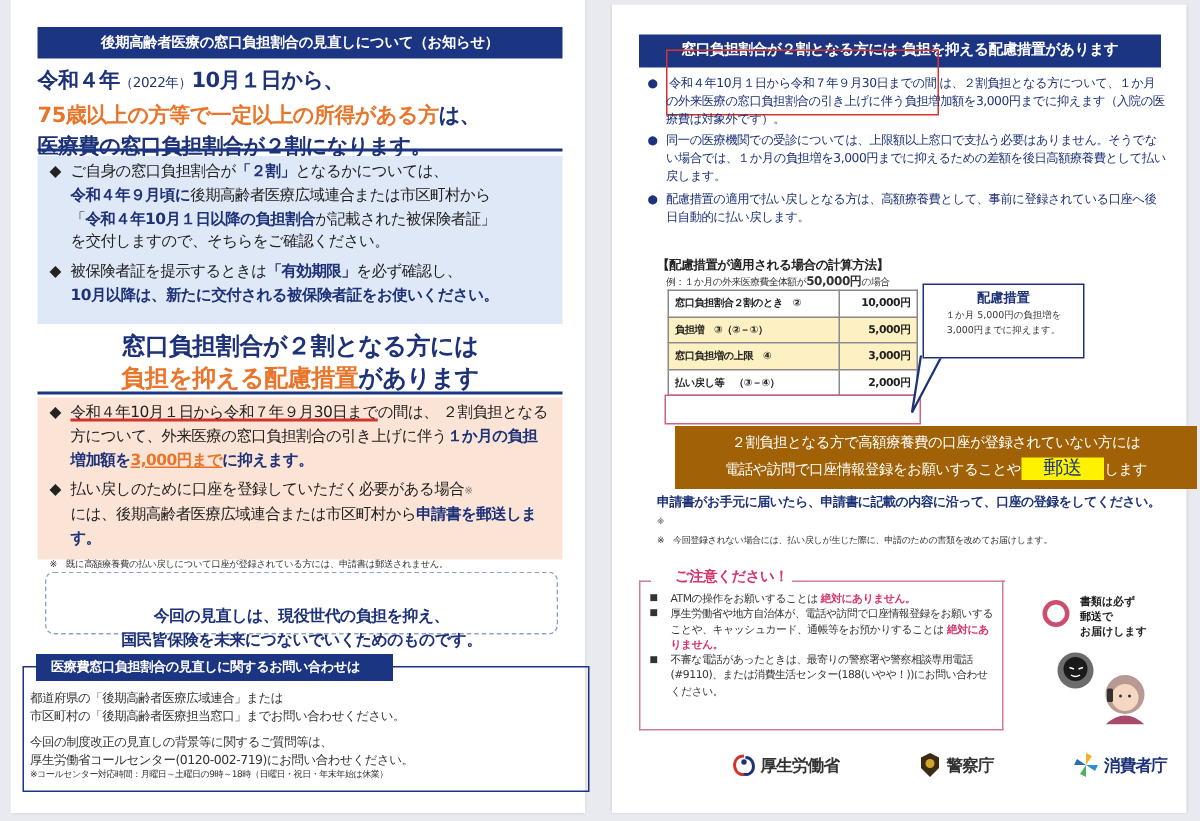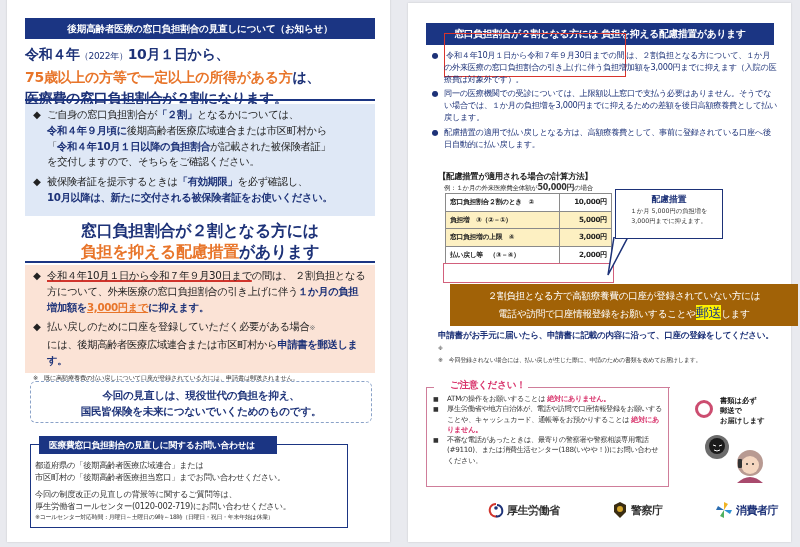--- a/index.html
+++ b/index.html
@@ -21,22 +21,22 @@
   .bullet-row { display: flex; }
   .bullet-row .mark { width: 14px; flex-shrink: 0; }
   .bullet-row + .bullet-row { margin-top: 4px; }
   .bold-navy { color: #1d3278; font-weight: bold; }
   .l-sub-heading { position: absolute; left: 18px; top: 222px; width: 350px; text-align: center; font-weight: bold; font-size: 16px; line-height: 21px; letter-spacing: -0.3px; }
   .l-sub-rule { position: absolute; left: 18px; top: 263px; width: 350px; height: 2px; background: #1b3583; }
   .l-pink-box { position: absolute; left: 18px; top: 267px; width: 350px; height: 108px; background: #fbe3d6; padding: 3px 8px 0 8px; font-size: 10.3px; line-height: 15.8px; letter-spacing: -0.35px; }
   .underline-red { text-decoration: underline; text-decoration-color: #d0342c; text-decoration-thickness: 1.5px; }
   .u-orange { color: #e8752a; text-decoration: underline; }
   .pink-note { font-size: 6.2px; line-height: 12px; margin-top: 3px; color: #333; letter-spacing: -0.2px; }
-  .l-dashed { position: absolute; left: 23px; top: 383px; width: 342px; height: 42px; border: 1px dashed #8aa2c8; border-radius: 6px; text-align: center; font-weight: bold; color: #1d3278; font-size: 10.6px; line-height: 16px; padding-top: 5px; letter-spacing: -0.3px; }
-  .l-contact { position: absolute; left: 23px; top: 446px; width: 318px; height: 84px; border: 1px solid #1b3583; padding: 14px 16px 0 4px; font-size: 8.3px; line-height: 12.3px; color: #333; letter-spacing: -0.3px; }
+  .l-dashed { position: absolute; left: 23px; top: 383px; width: 342px; height: 42px; border: 1px dashed #8aa2c8; border-radius: 6px; text-align: center; font-weight: bold; color: #1d3278; font-size: 10.6px; line-height: 16px; padding-top: 21px; letter-spacing: -0.3px; }
+  .l-contact { position: absolute; left: 8px; top: 446px; width: 378px; height: 84px; border: 1px solid #1b3583; padding: 14px 16px 0 4px; font-size: 8.3px; line-height: 12.3px; color: #333; letter-spacing: -0.3px; }
   .l-contact-title { position: absolute; left: 8px; top: -9px; background: #1b3583; color: #fff; font-size: 8.8px; font-weight: bold; padding: 0 10px; height: 18px; line-height: 18px; width: 238px; }
   .l-contact .gap { height: 4px; }
   .l-contact .tiny { font-size: 6px; line-height: 9px; }
 
   
   .r-header { position: absolute; left: 18px; top: 20px; width: 348px; height: 22px; background: #1b3583; color: #fff; font-size: 9.8px; font-weight: bold; text-align: center; line-height: 22px; letter-spacing: -0.3px; }
   .r-bullets { position: absolute; left: 18px; top: 47px; width: 352px; font-size: 8.2px; line-height: 11.8px; color: #1d3278; letter-spacing: -0.3px; }
   .r-bullets .bullet-row .mark { width: 18px; text-align: center; font-size: 8px; }
   .r-bullets .bullet-row + .bullet-row { margin-top: 3px; }
   .red-box { border: 1.3px solid #d8342c; padding: 16px 1px; }
@@ -45,21 +45,21 @@
   .calc-sub b { font-size: 8px; }
   .calc-table { position: absolute; left: 37px; top: 190px; width: 167px; border-collapse: collapse; font-size: 6.8px; font-weight: bold; color: #222; }
   .calc-table td { border: 1px solid #8a8a8a; height: 17.5px; padding: 0 4px; letter-spacing: -0.3px; }
   .calc-table td.val { text-align: right; width: 52px; font-size: 7.2px; }
   .calc-table tr.yellow td { background: #fdf0c2; }
   .calc-last { position: absolute; left: 35px; top: 260px; width: 171px; height: 20px; border: 1.5px solid #d2607c; }
   .callout { position: absolute; left: 207px; top: 186px; width: 108px; height: 50px; border: 1.5px solid #1d3278; background: #fff; text-align: center; font-size: 6.3px; line-height: 9.5px; color: #333; padding-top: 3px; }
   .callout .ct { font-size: 8.8px; font-weight: bold; color: #1d3278; line-height: 13px; }
   .callout-tail { position: absolute; left: 198px; top: 234px; }
   .r-banner { position: absolute; left: 18px; top: 281px; width: 348px; height: 42px; background: #a16207; color: #fff; font-size: 9.6px; font-weight: normal; text-align: center; line-height: 16.5px; padding-top: 4px; letter-spacing: -0.3px; margin-left: 24px; }
-  .r-banner .hl { background: #fff200; color: #1b3583; font-size: 13px; padding: 0 0; text-align: center; }
+  .r-banner .hl { background: #fff200; color: #1b3583; font-size: 13px; padding: 0 15px; text-align: center; }
   .r-apply { position: absolute; left: 30px; top: 326px; width: 340px; font-size: 8.6px; font-weight: bold; color: #1d3278; line-height: 12.5px; letter-spacing: -0.3px; }
   .r-apply sup { font-size: 5px; color: #777; }
   .r-apply-note { position: absolute; left: 30px; top: 353px; width: 340px; font-size: 6px; color: #333; letter-spacing: -0.2px; }
   .r-caution { position: absolute; left: 18px; top: 384px; width: 243px; height: 100px; border: 1px solid #cf7d9a; border-top: none; padding: 7px 4px 0 6px; font-size: 7.2px; line-height: 10.3px; color: #333; letter-spacing: -0.3px; }
   .r-caution-top1 { position: absolute; left: -1px; top: 0; width: 8px; height: 1px; background: #cf7d9a; }
   .r-caution-top2 { position: absolute; left: 100px; top: 0; width: 143px; height: 1px; background: #cf7d9a; }
   .r-caution-title { position: absolute; left: 20px; top: -7px; font-size: 9.6px; font-weight: bold; color: #d8336b; background: #fff; padding: 0 3px; text-align: right; }
   .r-caution .bullet-row .mark { width: 14px; font-size: 6px; }
   .r-caution .bullet-row + .bullet-row { margin-top: 0; }
   .ring { position: absolute; left: 695px; top: 400px; width: 18px; height: 18px; border: 3.5px solid #cc4d70; border-radius: 50%; }

